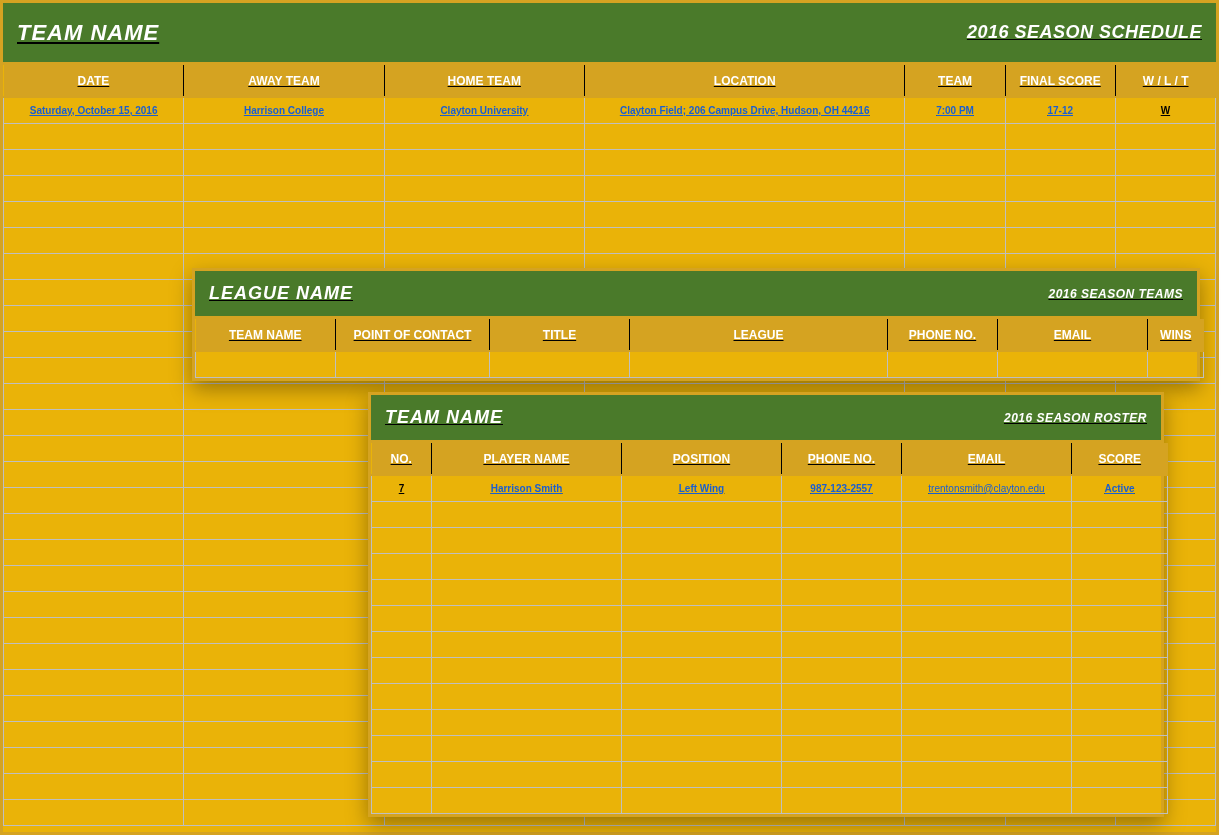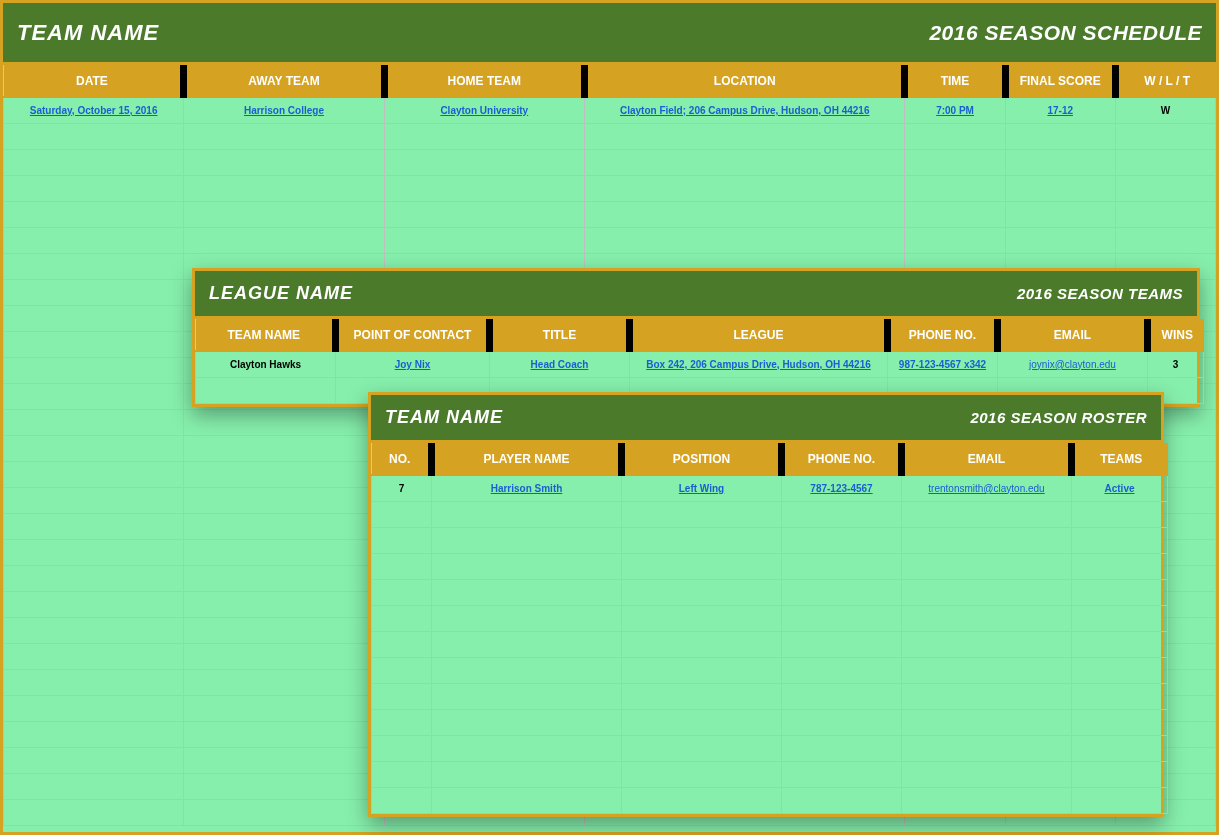--- a/index.html
+++ b/index.html
@@ -6,63 +6,64 @@
   body {
     width: 1221px;
     height: 835px;
     background: #fff;
     font-family: Arial, Helvetica, sans-serif;
     position: relative;
     overflow: hidden;
   }
   .sheet {
     position: absolute;
-    background: #86efac;
+    background: #eab308;
     border: 3px solid #d5a321;
     box-shadow: 0 8px 20px rgba(0,0,0,0.35);
+    text-decoration: underline;
   }
   .sheet.no-shadow { box-shadow: none; }
   .titlebar {
     background: #4a7a2a;
     color: #fff;
     display: flex;
     justify-content: space-between;
     align-items: center;
     height: 62px;
     padding: 0 14px;
     border-bottom: 3px solid #d5a321;
   }
   .titlebar .left {
     font-size: 22px;
     font-weight: bold;
     font-style: italic;
     letter-spacing: 1px;
   }
   .titlebar .right {
-    font-size: 21px;
+    font-size: 18px;
     font-weight: bold;
     font-style: italic;
     letter-spacing: 0.5px;
   }
   .sheet.small .titlebar { height: 48px; text-align: center; }
   .sheet.small .titlebar .left { font-size: 18px; }
-  .sheet.small .titlebar .right { font-size: 15px; }
+  .sheet.small .titlebar .right { font-size: 12px; }
   table {
     width: 100%;
     border-collapse: collapse;
     table-layout: fixed;
   }
   th {
     background: #d5a321;
     color: #fff;
     font-size: 12px;
     font-weight: bold;
     text-align: center;
     height: 32px;
-    border-right: 7px solid #000000;
+    border-right: 1px solid #000000;
     border-bottom: 2px solid #d5a321;
   }
   th:last-child { border-right: none; margin-left: 9px; }
   td {
     height: 26px;
     font-size: 10px;
     text-align: center;
     border: 1px solid #bfbfbf;
     vertical-align: middle;
     white-space: nowrap;
@@ -88,21 +89,21 @@
         <col style="width:100px">
         <col style="width:110px">
         <col style="width:100px">
     </colgroup>
     <thead>
       <tr>
         <th>DATE</th>
         <th>AWAY TEAM</th>
         <th>HOME TEAM</th>
         <th>LOCATION</th>
-        <th>TIME</th>
+        <th>TEAM</th>
         <th>FINAL SCORE</th>
         <th>W / L / T</th>
       </tr>
     </thead>
     <tbody id="schedule-body">
         <tr>
           <td class="bold link">Saturday, October 15, 2016</td>
           <td class="bold link">Harrison College</td>
           <td class="bold link">Clayton University</td>
           <td class="bold link">Clayton Field; 206 Campus Drive, Hudson, OH  44216</td>
@@ -378,29 +379,20 @@
         <th>POINT OF CONTACT</th>
         <th>TITLE</th>
         <th>LEAGUE</th>
         <th>PHONE NO.</th>
         <th>EMAIL</th>
         <th>WINS</th>
       </tr>
     </thead>
     <tbody id="league-body">
         <tr>
-          <td class="bold">Clayton Hawks</td>
-          <td class="bold link">Joy Nix</td>
-          <td class="bold link">Head Coach</td>
-          <td class="bold link">Box 242, 206 Campus Drive, Hudson, OH  44216</td>
-          <td class="bold link">987-123-4567 x342</td>
-          <td class="link">joynix@clayton.edu</td>
-          <td class="bold">3</td>
-        </tr>
-        <tr>
           <td></td>
           <td></td>
           <td></td>
           <td></td>
           <td></td>
           <td></td>
           <td></td>
         </tr>
       </tbody>
   </table>
@@ -420,29 +412,29 @@
         <col style="width:170px">
         <col style="width:96px">
     </colgroup>
     <thead>
       <tr>
         <th>NO.</th>
         <th>PLAYER NAME</th>
         <th>POSITION</th>
         <th>PHONE NO.</th>
         <th>EMAIL</th>
-        <th>TEAMS</th>
+        <th>SCORE</th>
       </tr>
     </thead>
     <tbody id="roster-body">
         <tr>
           <td class="bold">7</td>
           <td class="bold link">Harrison Smith</td>
           <td class="bold link">Left Wing</td>
-          <td class="bold link">787-123-4567</td>
+          <td class="bold link">987-123-2557</td>
           <td class="link">trentonsmith@clayton.edu</td>
           <td class="bold link">Active</td>
         </tr>
         <tr>
           <td></td>
           <td></td>
           <td></td>
           <td></td>
           <td></td>
           <td></td>

